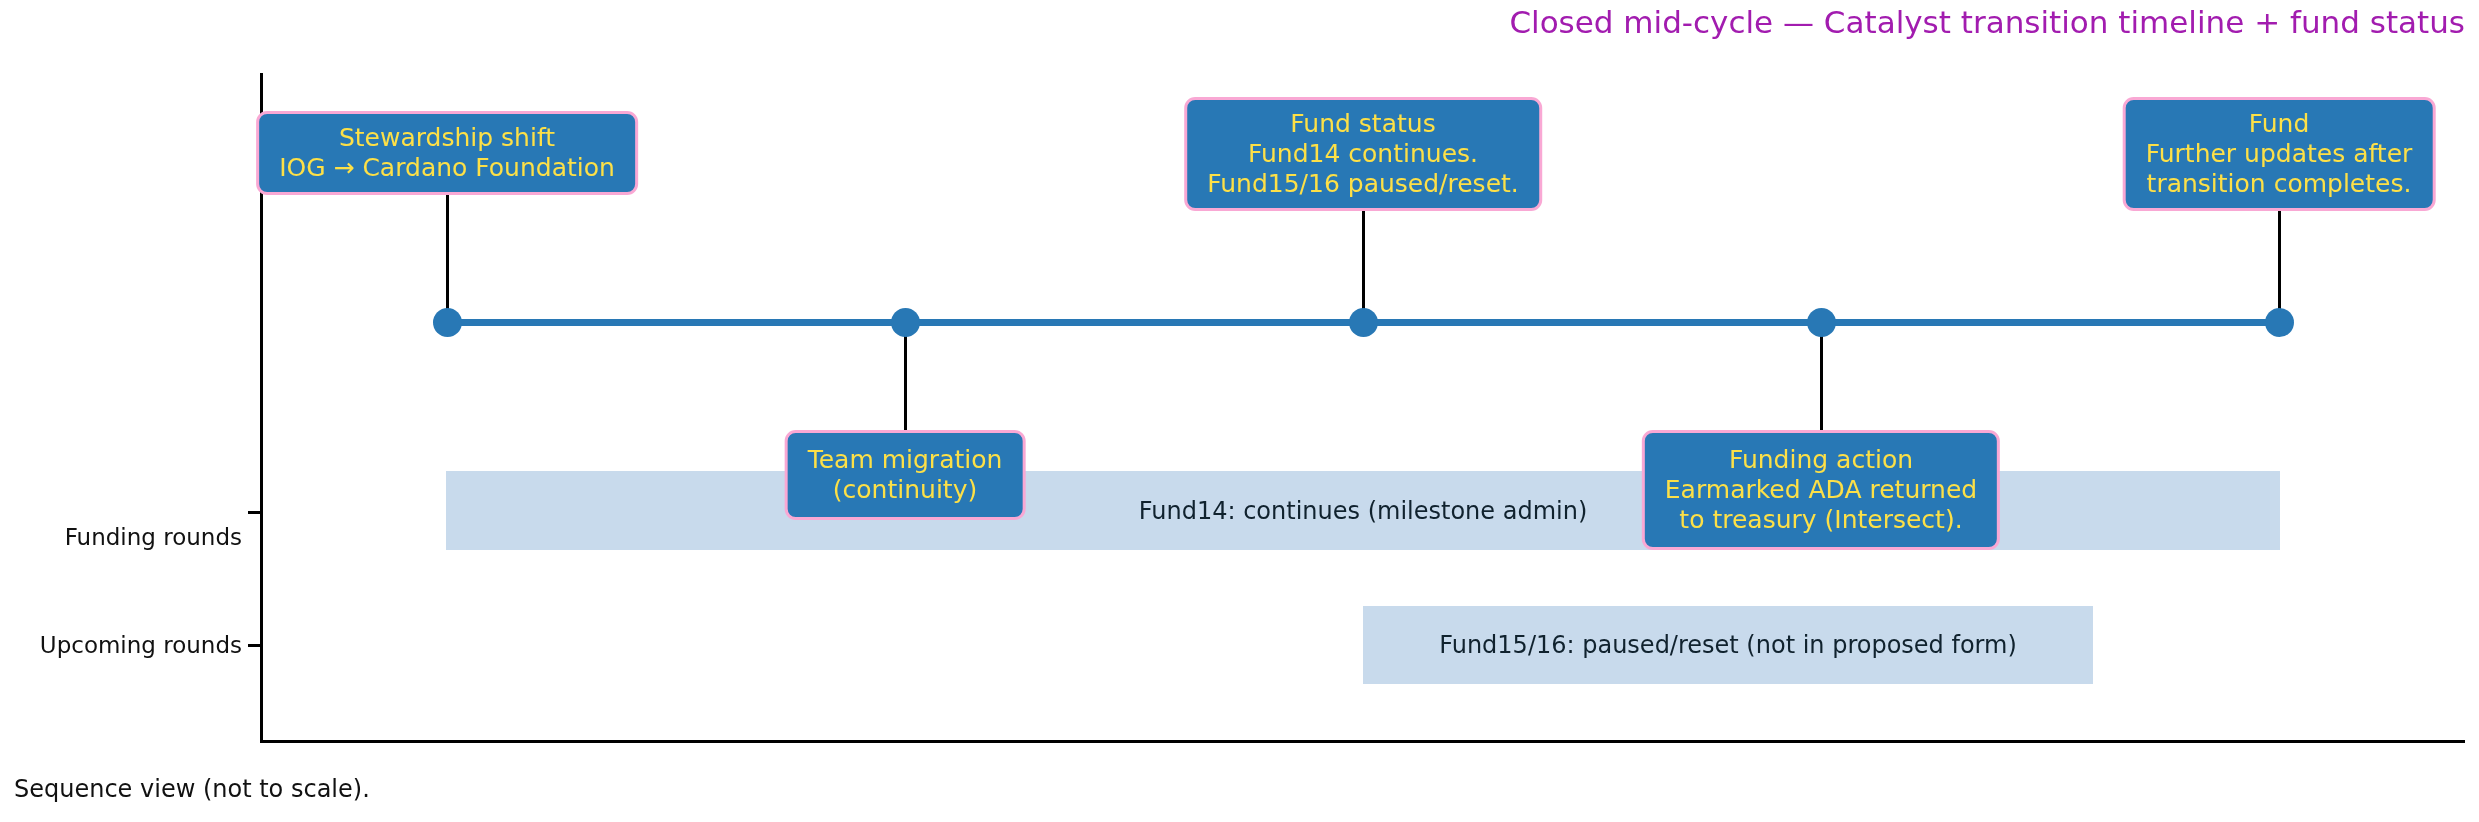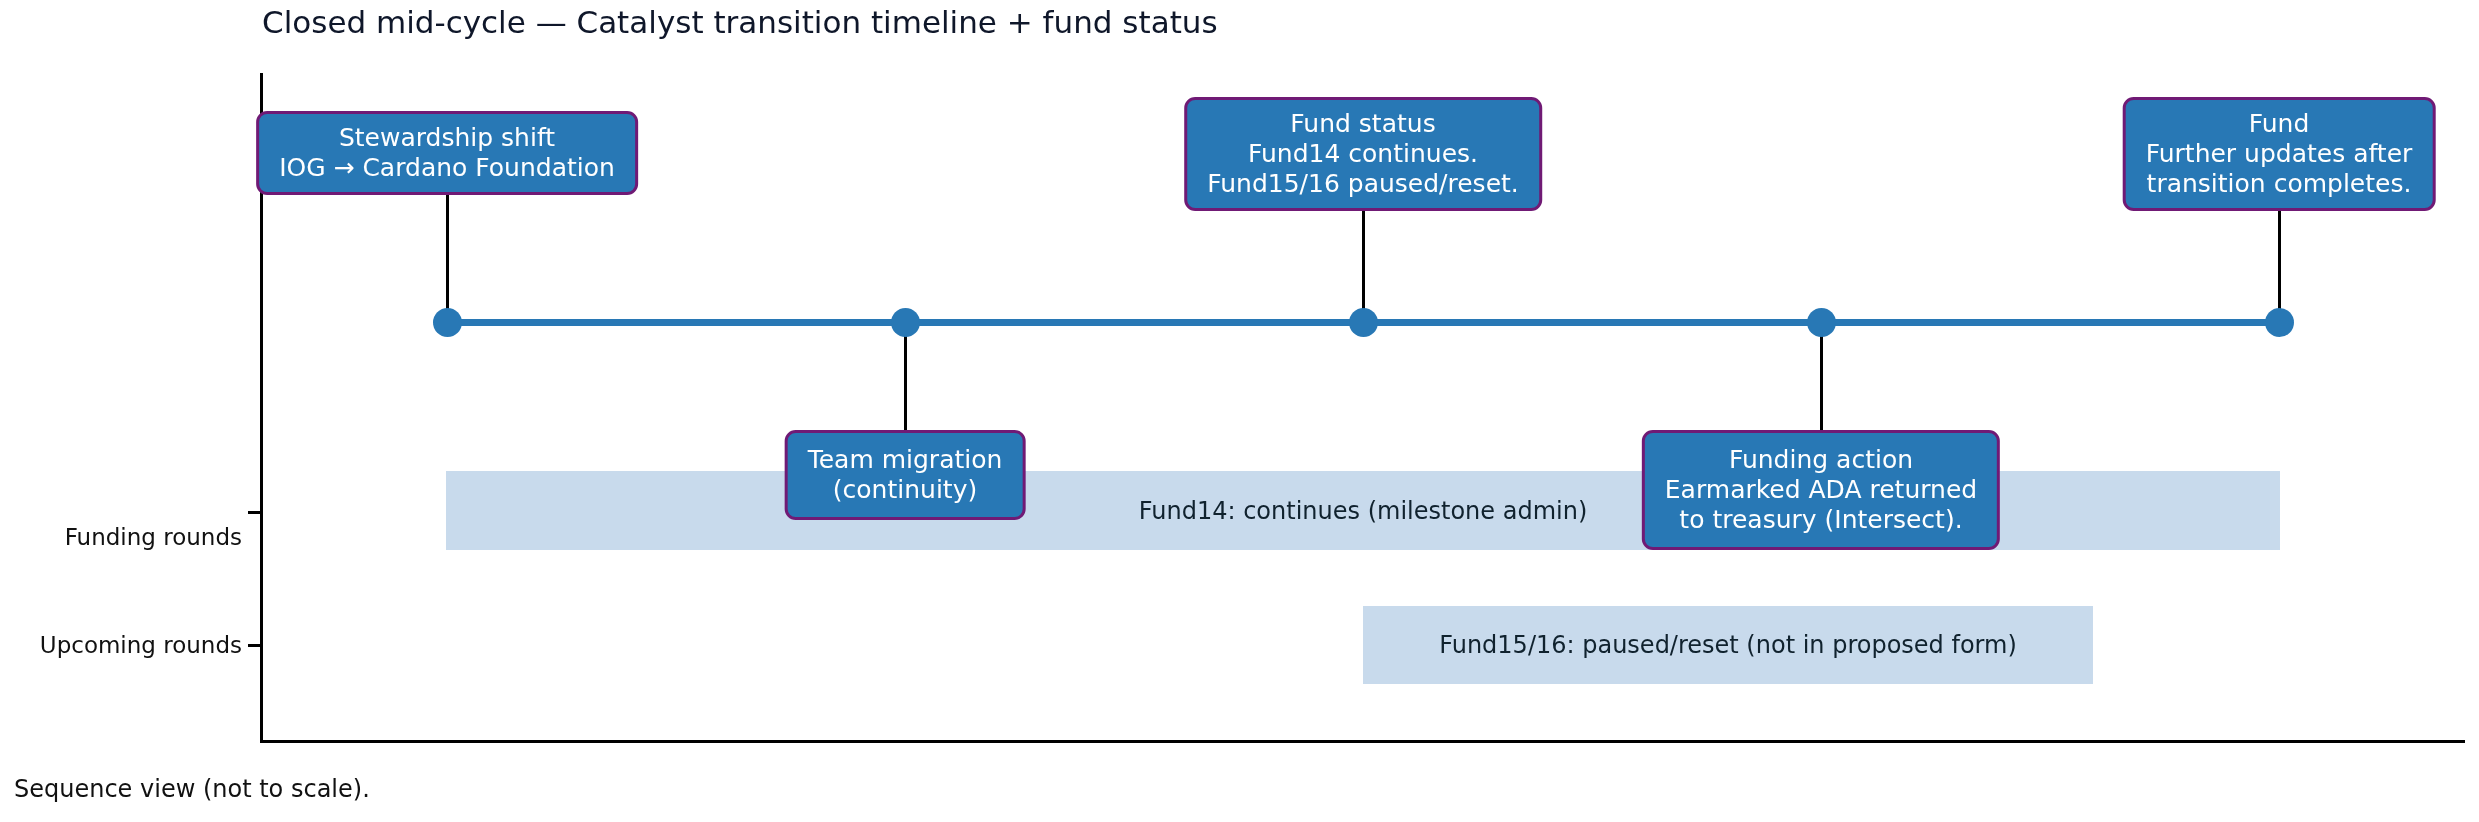--- a/index.html
+++ b/index.html
@@ -2,21 +2,21 @@
 <html><head>
 <meta charset="utf-8">
 <style>
   html,body { margin:0; padding:0; background:#ffffff; }
   .fig {
     position:relative; width:2479px; height:822px; background:#ffffff;
     font-family:"DejaVu Sans", sans-serif; overflow:hidden;
   }
   .title {
     position:absolute; left:262px; top:4px; width:2203px;
-    text-align:left; font-size:31px; color:#0f172a;
+    text-align:right; font-size:31px; color:#a21caf;
   }
   .spine-y { position:absolute; left:260px; top:73px; width:3px; height:669px; background:#000000; }
   .spine-x { position:absolute; left:260px; top:740px; width:2205px; height:3px; background:#000000; }
   .tick { position:absolute; width:13px; height:3px; background:#000000; }
   .tick-1 { left:248px; top:511px; }
   .tick-2 { left:248px; top:644px; }
   .rowlabel {
     position:absolute; width:242px; text-align:right;
     font-size:23px; line-height:30px; color:#111111;
   }
@@ -40,22 +40,22 @@
   .dot-1 { left:433px; } .dot-2 { left:891px; } .dot-3 { left:1349px; }
   .dot-4 { left:1807px; } .dot-5 { left:2265px; }
   .conn { position:absolute; width:3px; background:#000000; z-index:2; }
   .conn-1 { left:446px;  top:195px; height:128px; }
   .conn-2 { left:904px;  top:322px; height:110px; }
   .conn-3 { left:1362px; top:211px; height:112px; }
   .conn-4 { left:1820px; top:322px; height:110px; }
   .conn-5 { left:2278px; top:211px; height:112px; }
   .ebox {
     position:absolute; transform:translateX(-50%);
-    background:#2878b5; border:3px solid #701a75; border-radius:11px;
-    color:#ffffff; font-size:25px; line-height:30px; text-align:center;
+    background:#2878b5; border:3px solid #f9a8d4; border-radius:11px;
+    color:#fde047; font-size:25px; line-height:30px; text-align:center;
     white-space:nowrap; padding:9px 20px; z-index:5;
   }
   .ebox-below { padding:12px 20px; }
   .ebox-1 { left:447px;  top:111px; }
   .ebox-2 { left:905px;  top:430px; }
   .ebox-3 { left:1363px; top:97px; }
   .ebox-4 { left:1821px; top:430px; }
   .ebox-5 { left:2279px; top:97px; }
   .caption { position:absolute; left:14px; top:775px; font-size:24px; color:#111111; }
 </style>

